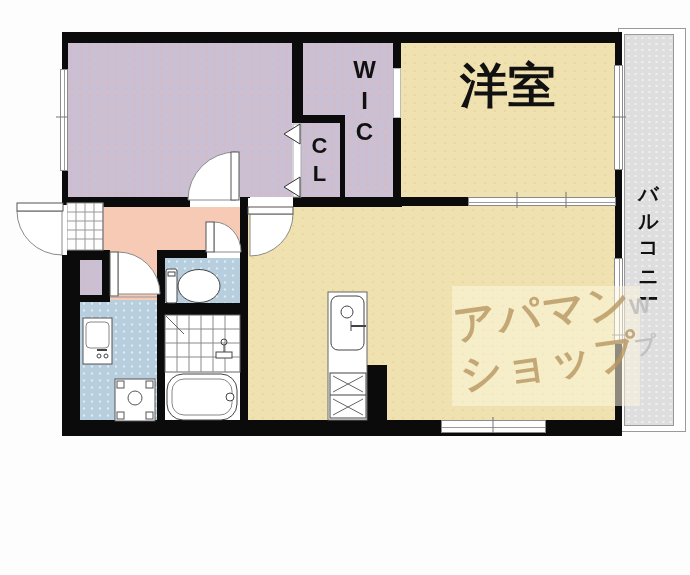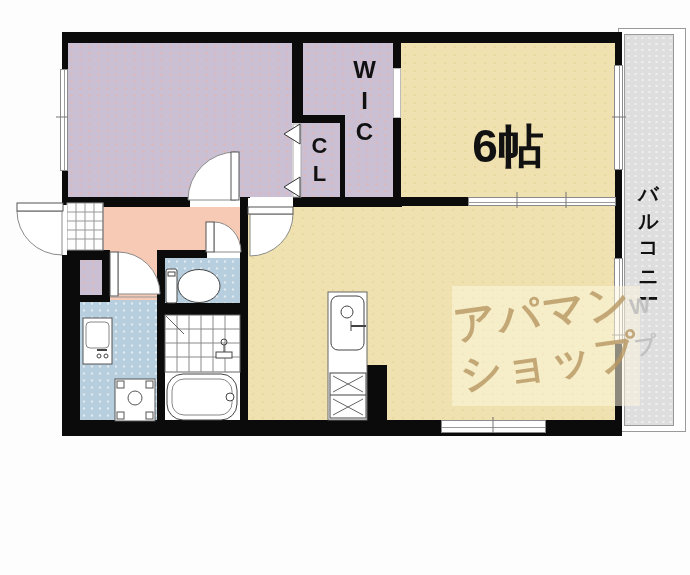--- a/index.html
+++ b/index.html
@@ -225,21 +225,21 @@
       <line x1="493" y1="417" x2="493" y2="433"></line>
       <line x1="517" y1="192" x2="517" y2="208"></line>
       <line x1="566" y1="192" x2="566" y2="208"></line>
     </g>
   </svg>
 
 
   <div class="label vtext upright" style="left:350px;top:52px;height:100px;font-size:24px;letter-spacing:4px;">WIC</div>
   <div class="label vtext upright" style="left:306px;top:133px;height:56px;font-size:22px;letter-spacing:3px;">CL</div>
 
-  <div class="label" style="left:400px;top:116px;width:216px;font-size:46px;">6帖</div>
+  <div class="label" style="left:400px;top:54px;width:216px;font-size:48px;">洋室</div>
 
 
   <div class="label vtext" style="left:636px;top:152px;height:160px;font-size:20px;font-weight:bold;letter-spacing:6px;">バルコニー</div>
 
   <div id="watermark-box"></div>
   <div id="watermark-text">
     <div>アパマン</div>
     <div>ショップ</div>
   </div>
   <div id="watermark-side">

